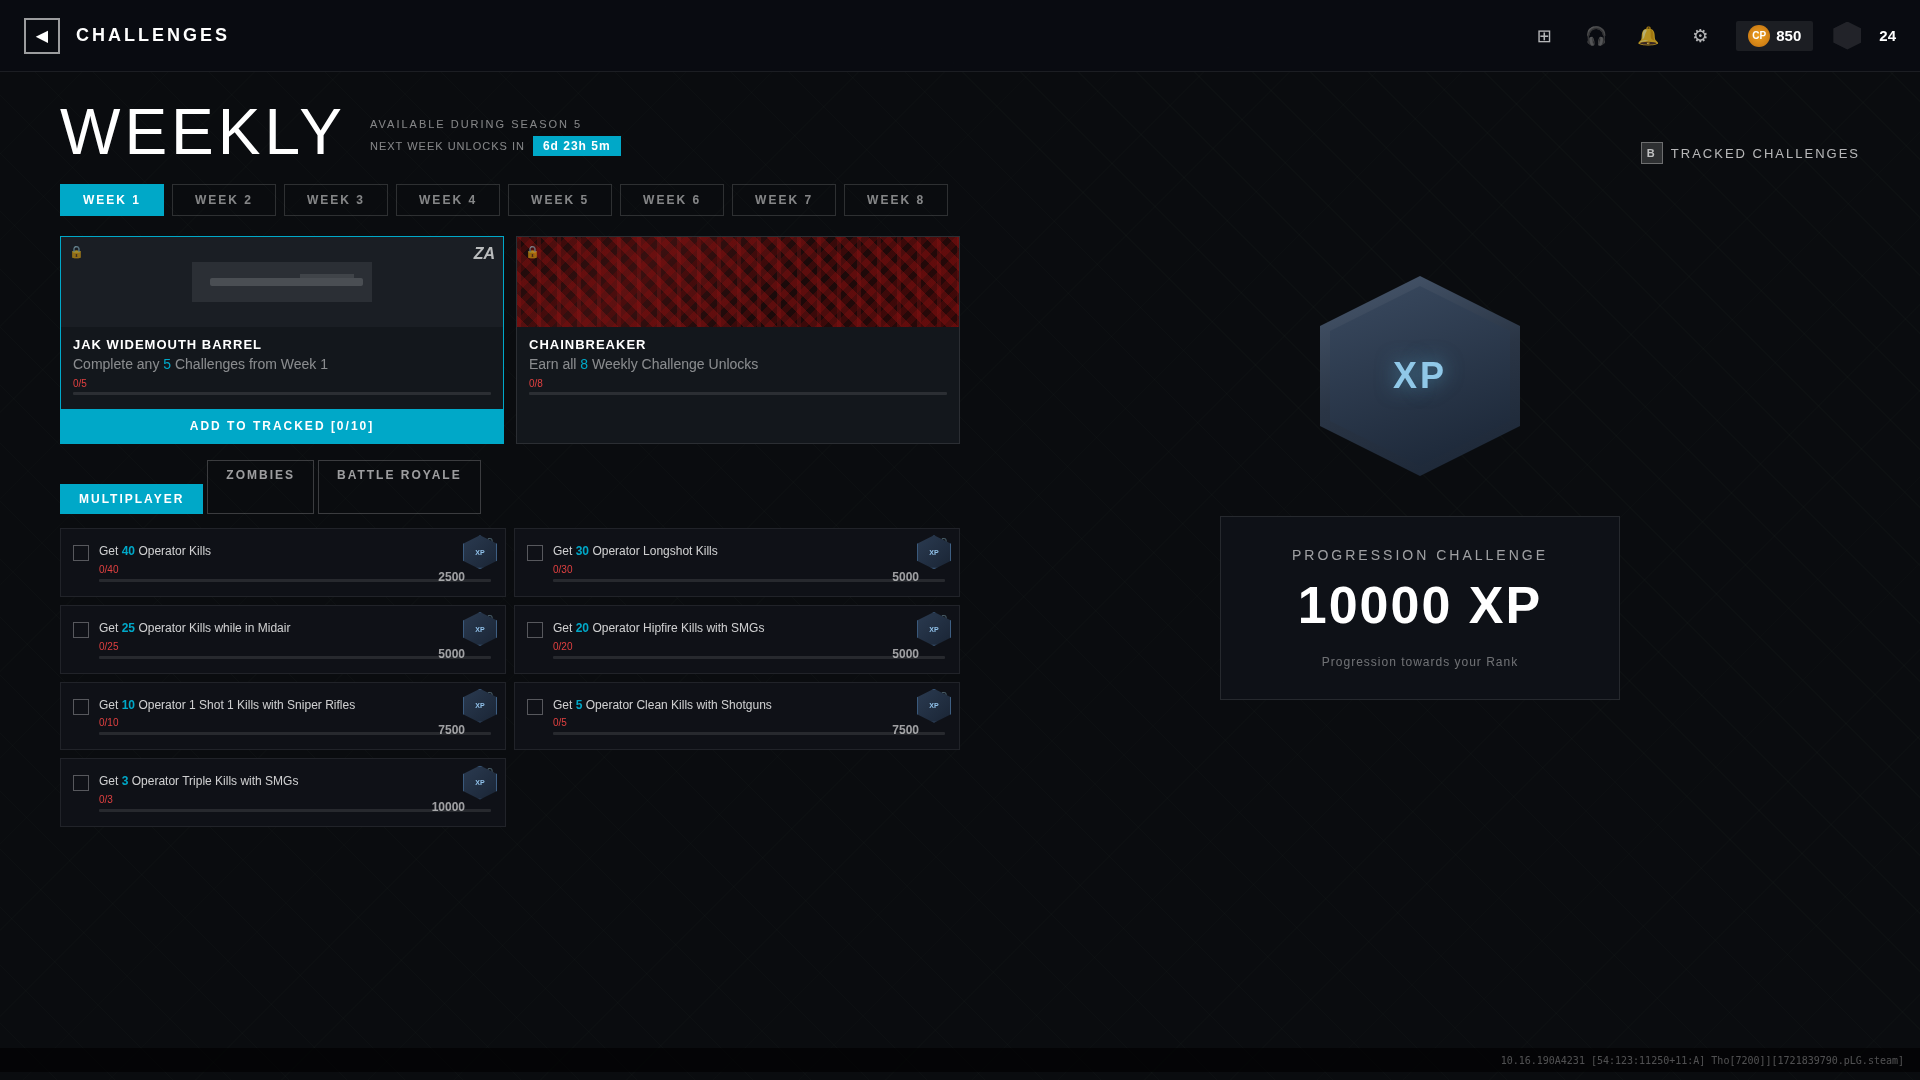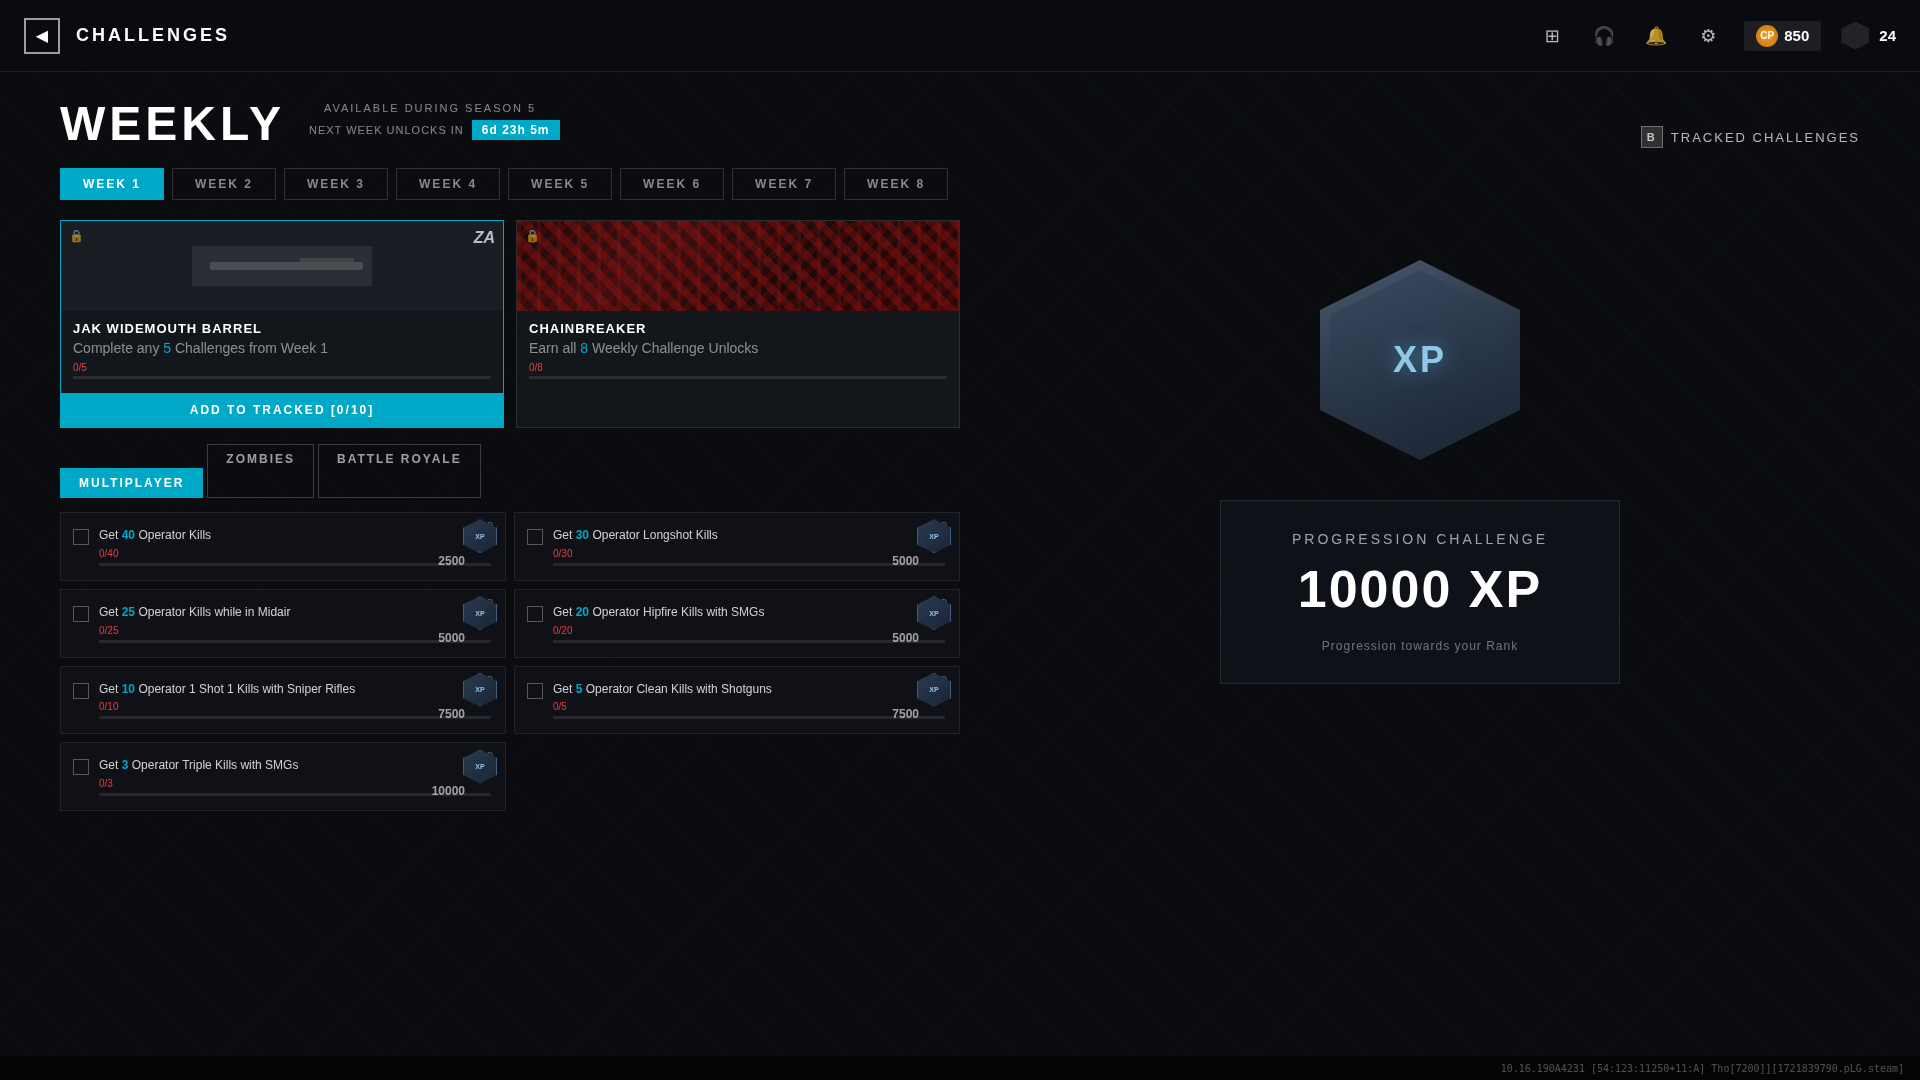--- a/index.html
+++ b/index.html
@@ -110,21 +110,21 @@
 
     .currency-amount {
       font-size: 15px;
       font-weight: 700;
       color: #fff;
     }
 
     .header-level {
       display: flex;
       align-items: center;
-      gap: 10px;
+      gap: 18px;
       cursor: pointer;
     }
 
     .level-icon {
       width: 28px;
       height: 28px;
       background: rgba(255,255,255,0.1);
       clip-path: polygon(50% 0%, 100% 25%, 100% 75%, 50% 100%, 0% 75%, 0% 25%);
       display: flex;
       align-items: center;
@@ -152,37 +152,36 @@
       justify-content: space-between;
     }
 
     .weekly-title-block {
       display: flex;
       align-items: flex-end;
       gap: 24px;
     }
 
     .weekly-title {
-      font-size: 48px;
-      font-weight: 700;
+      font-size: 64px;
+      font-weight: 400;
       letter-spacing: 4px;
       color: #fff;
       line-height: 1;
     }
 
     .weekly-meta {
       padding-bottom: 8px;
     }
 
     .available-text {
       font-size: 11px;
       letter-spacing: 2px;
       color: rgba(255,255,255,0.5);
       margin-bottom: 6px;
-      margin-left: 15px;
     }
 
     .next-week-block {
       display: flex;
       align-items: center;
       gap: 8px;
     }
 
     .next-week-label {
       font-size: 11px;
@@ -595,21 +594,21 @@
 
     .progression-desc {
       font-size: 12px;
       color: rgba(255,255,255,0.4);
       letter-spacing: 1px;
     }
 
     
     .status-bar {
       position: absolute;
-      bottom: 0;
+      bottom: 8px;
       left: 0; right: 0;
       height: 24px;
       background: rgba(0,0,0,0.6);
       display: flex;
       align-items: center;
       justify-content: flex-end;
       padding: 0 16px;
     }
 
     .status-text {

